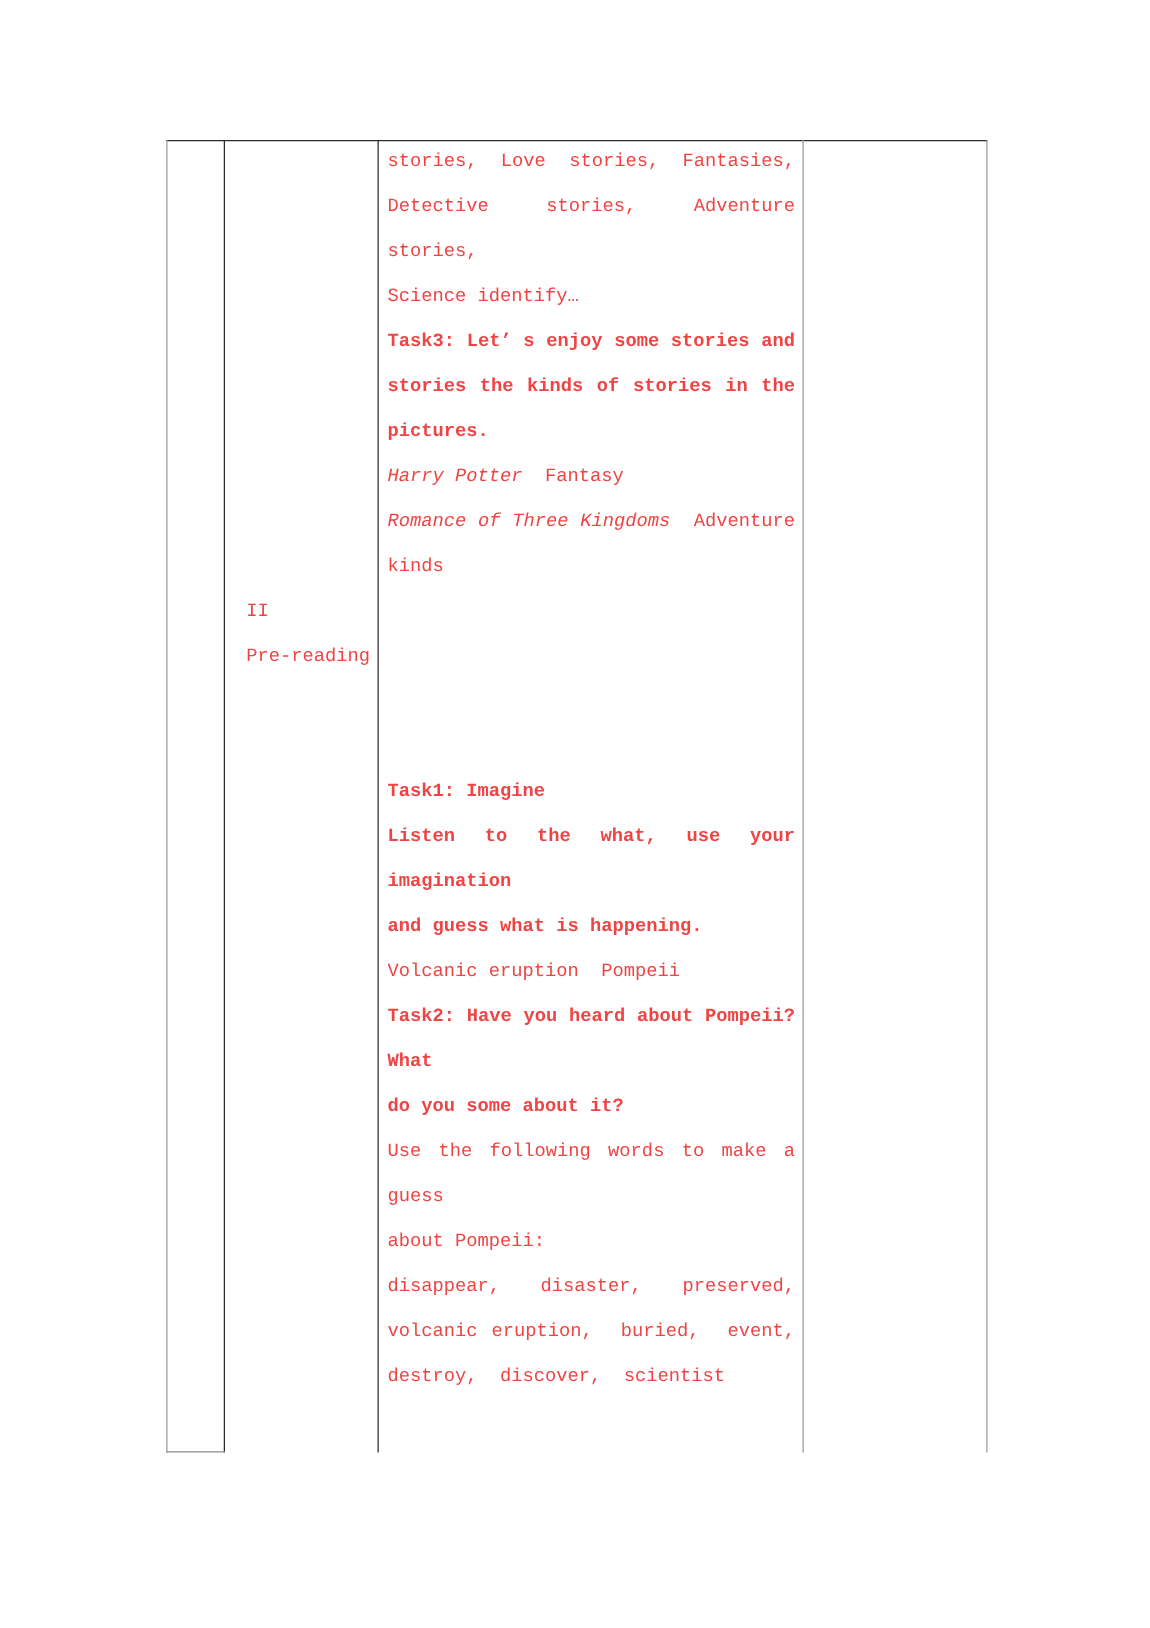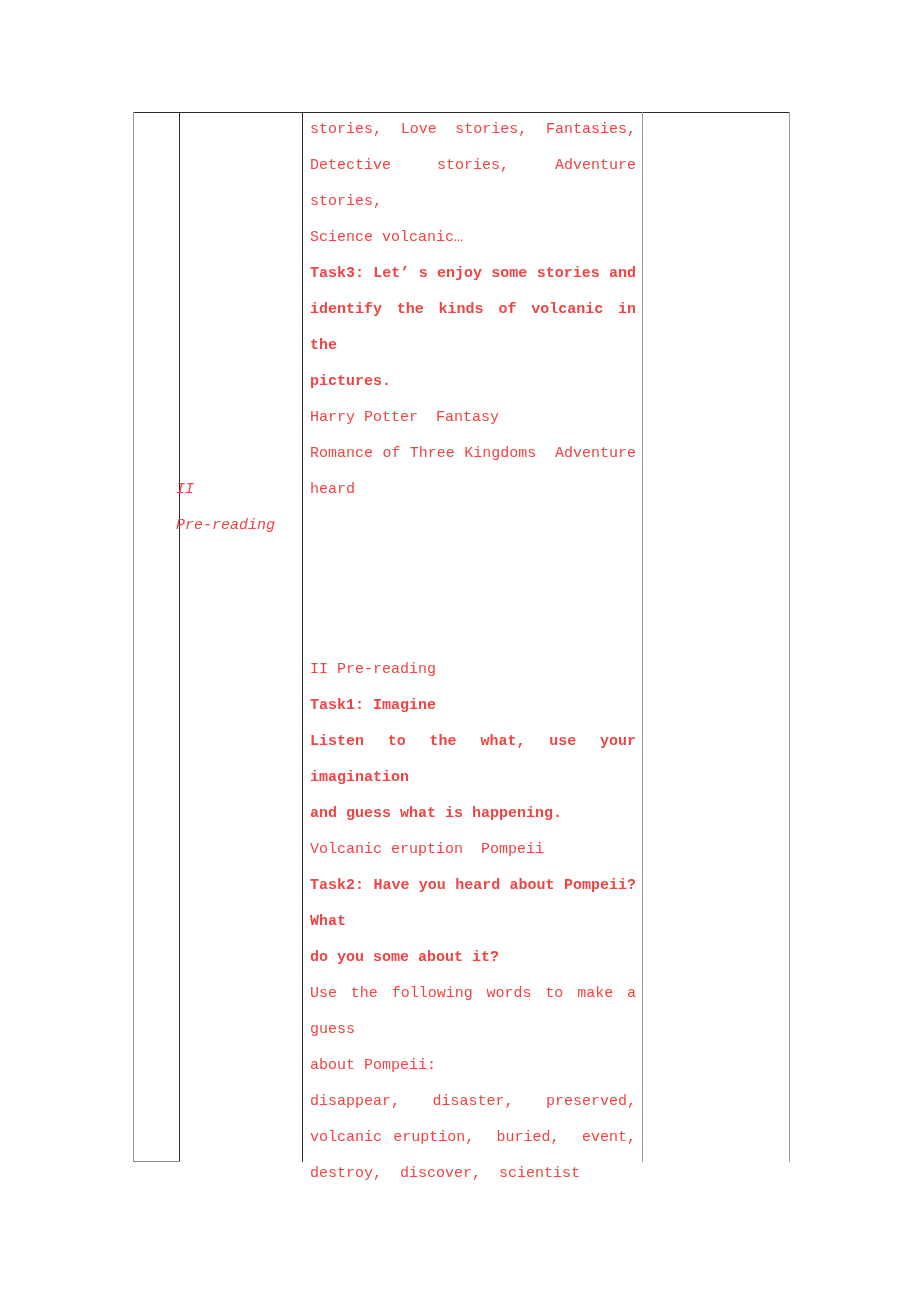--- a/index.html
+++ b/index.html
@@ -64,24 +64,23 @@
     left: 0px;
     top: 1049px;
     width: 47px;
     height: 1px;
     background: #8a8a8a;
   }
 
   
   .col-stage {
     position: absolute;
-    left: 43px;          
+    left: 64px;          
     top: 0;
     width: 110px;
-    font-style: italic;
   }
   .col-body {
     position: absolute;
     left: 177px;         
     top: 0;
     width: 326px;
   }
 
   
   .ln {
@@ -92,21 +91,21 @@
     letter-spacing: 0px;
   }
   .ln.b        { font-weight: bold; }
   .ln.justify  {
     text-align: justify;
     text-align-last: justify;
   }
   .ln.just-nolast {
     text-align: justify;
   }
-  .ital        { }
+  .ital        { font-style: italic; }
   .blank       { line-height: 36px; }
   .blank::after{ content: "\00a0"; }
 </style>
 </head>
 <body>
 
 <div class="page">
 
   <div class="doc-table">
 
@@ -132,38 +131,37 @@
         <div class="blank"></div>
       <div class="blank"></div>
       <div class="ln">II</div>
       <div class="ln">Pre-reading</div>
     </div>
 
     <div class="col-body">
 
       <div class="ln justify">stories,  Love  stories,  Fantasies,</div>
       <div class="ln justify">Detective stories, Adventure stories,</div>
-      <div class="ln">Science volcanic…</div>
+      <div class="ln">Science identify…</div>
 
       <div class="ln b justify">Task3: Let’ s enjoy some stories and</div>
-      <div class="ln b justify">identify the kinds of volcanic in the</div>
+      <div class="ln b justify">stories the kinds of stories in the</div>
       <div class="ln b">pictures.</div>
 
       <div class="ln"><span class="ital">Harry Potter</span><span>&nbsp;&nbsp;</span><span>Fantasy</span></div>
 
       <div class="ln justify"><span class="ital">Romance of Three Kingdoms</span><span>&nbsp;&nbsp;</span><span>Adventure</span></div>
 
-      <div class="ln">heard</div>
+      <div class="ln">kinds</div>
 
       <div class="blank"></div>
       <div class="blank"></div>
       <div class="blank"></div>
       <div class="blank"></div>
 
-      <div class="ln">II Pre-reading</div>
 
       <div class="ln b">Task1: Imagine</div>
       <div class="ln b just-nolast">Listen to the what, use your imagination</div>
       <div class="ln b">and guess what is happening.</div>
 
       <div class="ln">Volcanic eruption  Pompeii</div>
 
       <div class="ln b just-nolast">Task2: Have you heard about Pompeii? What</div>
       <div class="ln b">do you some about it?</div>
 

